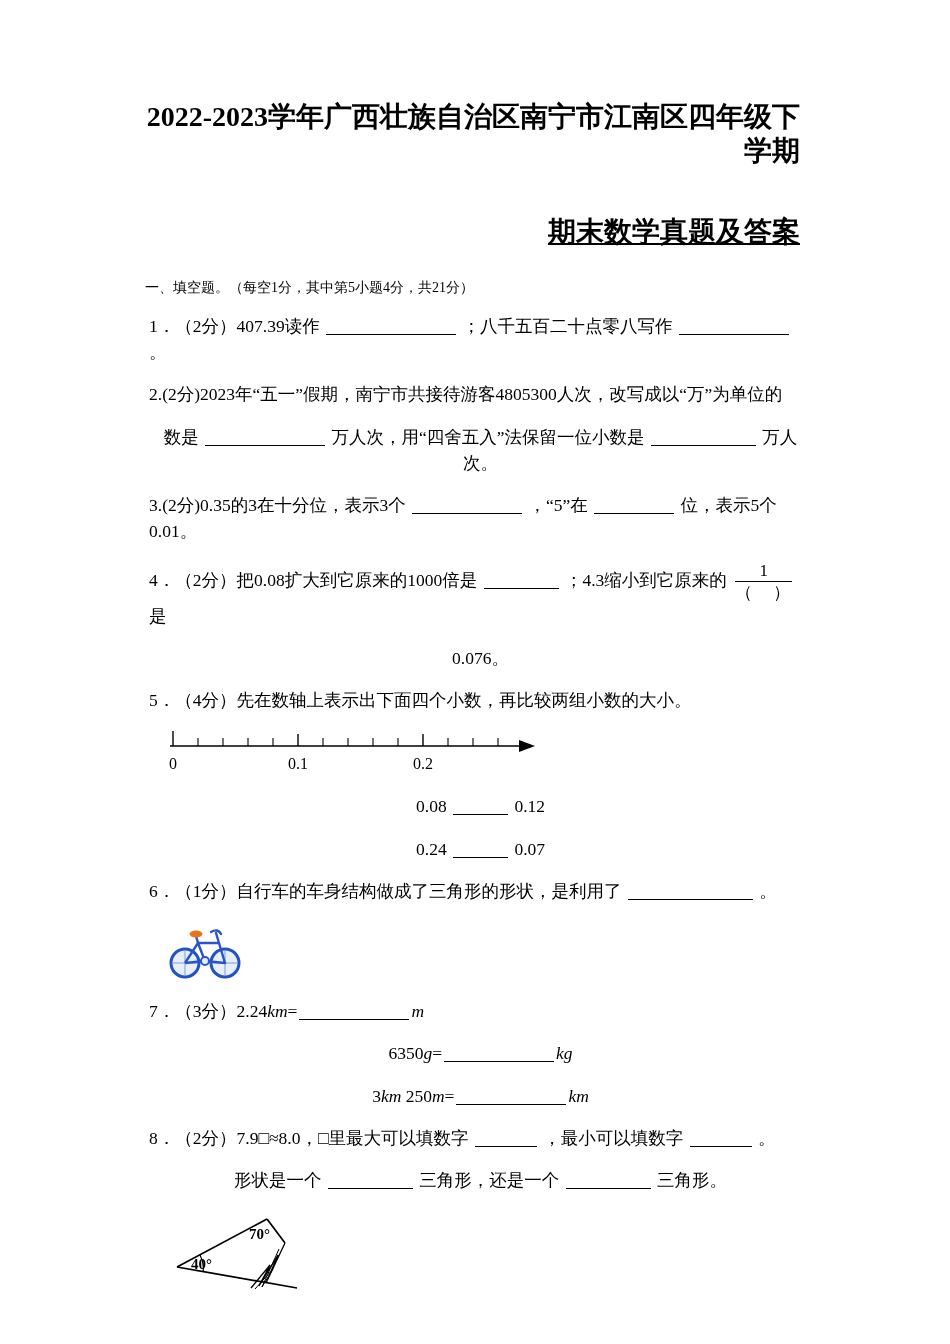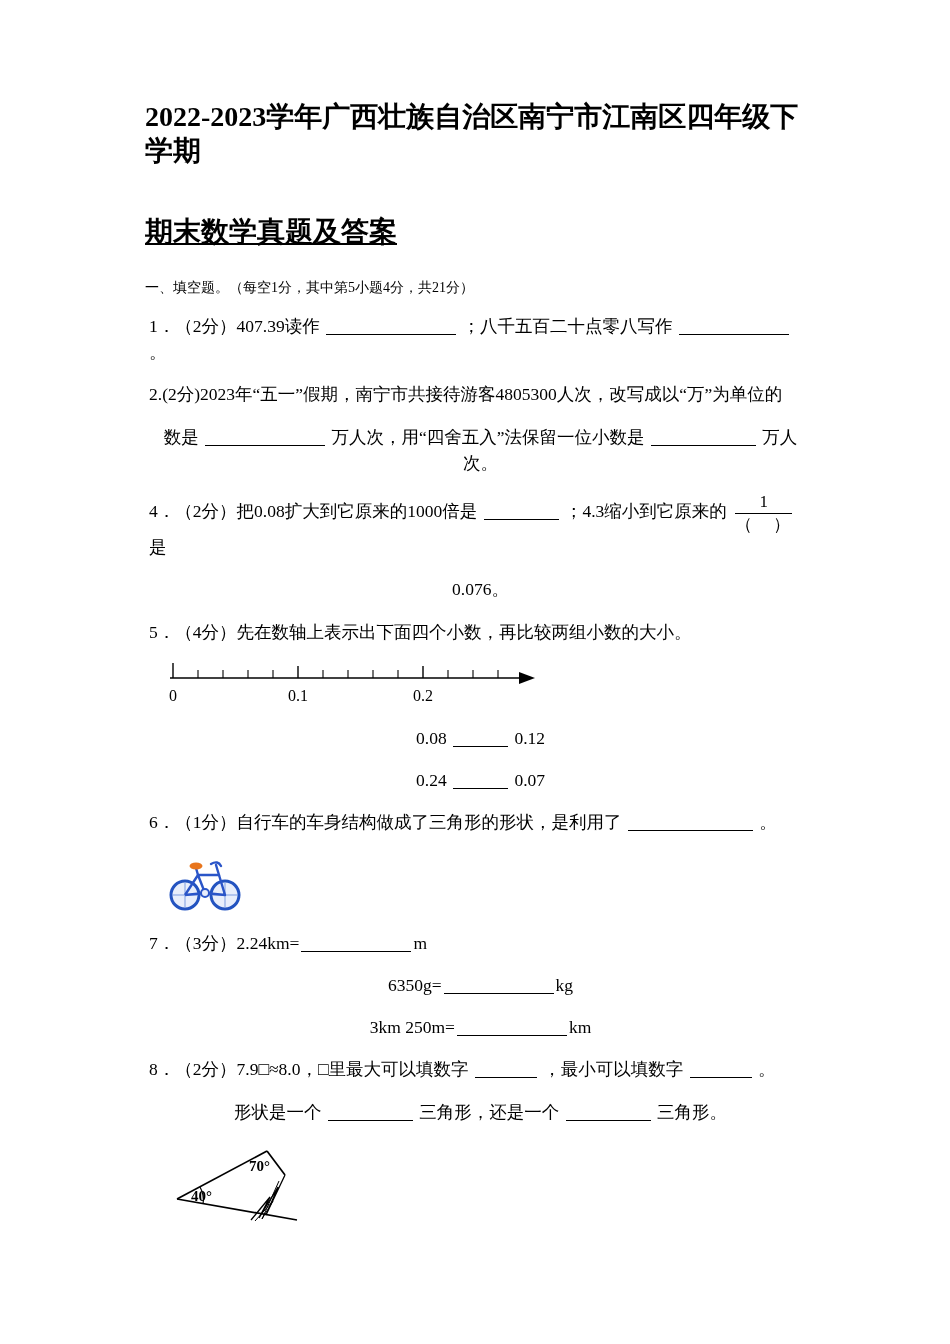--- a/index.html
+++ b/index.html
@@ -2,29 +2,29 @@
 <html><head>
 <meta charset="utf-8">
 <style>
   *{box-sizing:border-box;}
   html,body{margin:0;padding:0;}
   body{
     width:950px;min-height:1344px;background:#ffffff;color:#000;
     font-family:"Liberation Serif","DejaVu Serif",serif;
   }
   .page{padding:100px 138px 40px 145px;}
-  .title{text-align:left;font-weight:bold;font-size:28px;line-height:1.2;margin:0 0 48px 0;}
+  .title{text-align:right;font-weight:bold;font-size:28px;line-height:1.2;margin:0 12px 48px 0;}
   .title.second{margin-bottom:30px;text-decoration:underline;}
   .sec{font-weight:normal;font-size:14px;margin:6px 0 16px 0;}
   p.q{font-size:17.5px;margin:0 0 16px 4px;line-height:1.5;}
   .indent{margin-left:23px;text-align:center;}
   .blank{display:inline-block;border-bottom:1px solid #000;height:17px;vertical-align:-3px;margin:0 2px;}
   .w55{width:55px}.w62{width:62px}.w75{width:75px}.w80{width:80px}
   .w85{width:85px}.w105{width:105px}.w110{width:110px}.w120{width:120px}.w125{width:125px}.w130{width:130px}
-  .it{}
+  .it{font-style:italic;}
   .frac{display:inline-block;vertical-align:middle;text-align:center;margin:0 4px;line-height:1.15;font-size:17px;}
   .frac .num{display:block;border-bottom:1.5px solid #000;padding:0 14px 1px;}
   .frac .den{display:block;padding-top:1px;letter-spacing:2px;}
   .fig{margin:4px 0 12px 22px;}
   .axis-wrap{margin:8px 0 14px 22px;}
   svg text{font-family:"Liberation Serif","DejaVu Serif",serif;}
 </style>
 </head>
 <body>
 
@@ -47,20 +47,27 @@
     <span>2.(2分)2023年“五一”假期，南宁市共接待游客4805300人次，改写成以“万”为单位的</span>
   </p>
   <p class="q indent">
     <span>数是</span>
     <span class="blank w120"></span>
     <span>万人次，用“四舍五入”法保留一位小数是</span>
     <span class="blank w105"></span>
     <span>万人次。</span>
   </p>
 
+  <p class="q">
+    <span>3.(2分)0.35的3在十分位，表示3个</span>
+    <span class="blank w110"></span>
+    <span>，“5”在</span>
+    <span class="blank w80"></span>
+    <span>位，表示5个0.01。</span>
+  </p>
 
   <p class="q">
     <span>4．（2分）把0.08扩大到它原来的1000倍是</span>
     <span class="blank w75"></span>
     <span>；4.3缩小到它原来的</span>
     <span class="frac">
       <span class="num">1</span>
       <span class="den">（　）</span>
     </span>
     <span>是</span>

